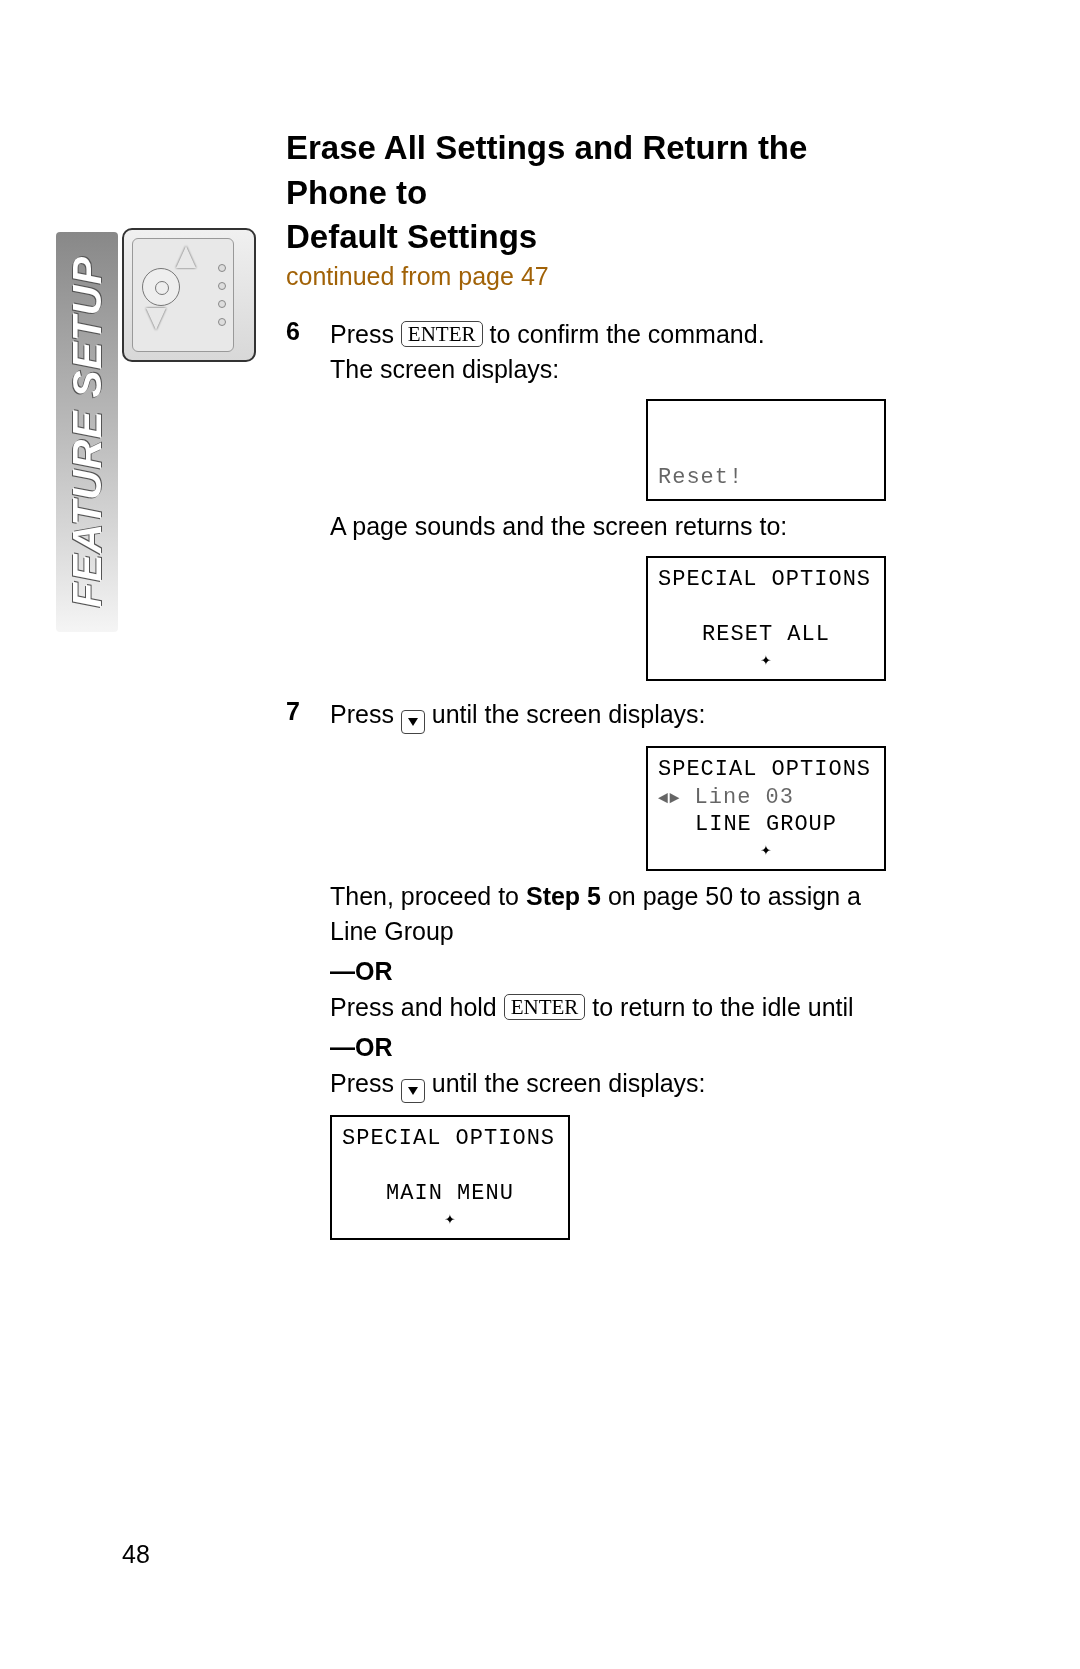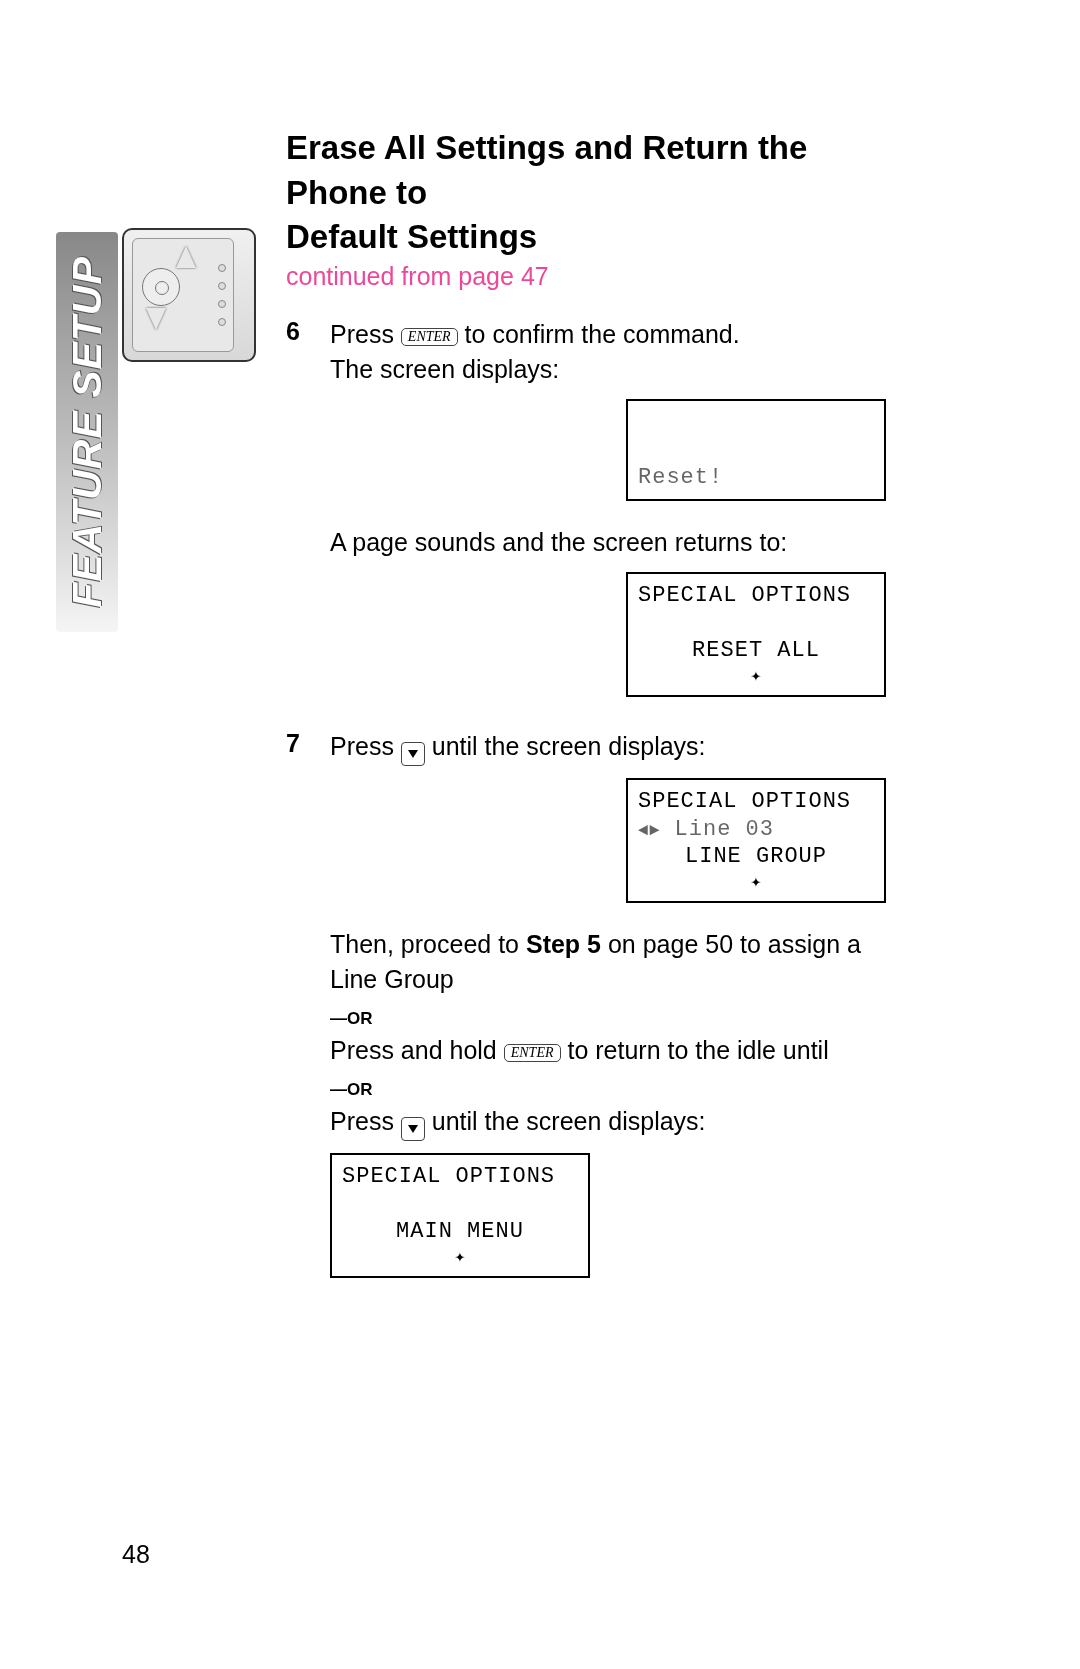--- a/index.html
+++ b/index.html
@@ -99,21 +99,21 @@
     width: 600px;
   }
   .heading {
     font-weight: 700;
     font-size: 33px;
     line-height: 1.35;
     margin-bottom: 2px;
   }
   .continued {
     font-size: 25px;
-    color: #ec4899;
+    color: #a16207;
     margin-bottom: 26px;
   }
   .step {
     display: flex;
     gap: 18px;
     margin-bottom: 8px;
   }
   .step-num {
     font-weight: 700;
     font-size: 25px;
@@ -122,23 +122,22 @@
   .step-body {
     font-size: 25px;
     line-height: 1.4;
     flex: 1;
   }
   .enter-btn {
     display: inline-block;
     border: 1.5px solid #444;
     border-radius: 5px;
     padding: 0 6px;
-    font-style: italic;
     font-family: 'Times New Roman', serif;
-    font-size: 14px;
+    font-size: 21px;
     vertical-align: 2px;
     line-height: 1.15;
   }
   .down-btn {
     display: inline-flex;
     border: 1.5px solid #444;
     border-radius: 4px;
     width: 24px;
     height: 24px;
     align-items: center;
@@ -146,23 +145,23 @@
     vertical-align: -3px;
   }
   .down-btn::after {
     content: '';
     width: 0; height: 0;
     border-left: 5px solid transparent;
     border-right: 5px solid transparent;
     border-top: 8px solid #000;
   }
   .lcd {
-    width: 260px;
+    width: 240px;
     border: 2.5px solid #000;
-    margin: 12px 0 24px auto;
+    margin: 12px 0 8px auto;
     padding: 8px 10px;
     font-family: 'Courier New', monospace;
     font-size: 22px;
     letter-spacing: 1px;
     line-height: 1.25;
     min-height: 94px;
     display: flex;
     flex-direction: column;
     justify-content: space-between;
   }
@@ -181,23 +180,23 @@
     font-size: 17px;
   }
   .plain {
     font-size: 25px;
     line-height: 1.4;
     margin-left: 44px;
     margin-bottom: 8px;
   }
   .or {
     font-weight: 700;
-    font-size: 17px;
+    font-size: 25px;
     margin-left: 44px;
-    margin-top: 12px;
+    margin-top: 4px;
     margin-bottom: 4px;
   }
   .page-num {
     position: absolute;
     left: 122px;
     bottom: 100px;
     font-weight: 400;
     font-size: 25px;
   }
 </style>

